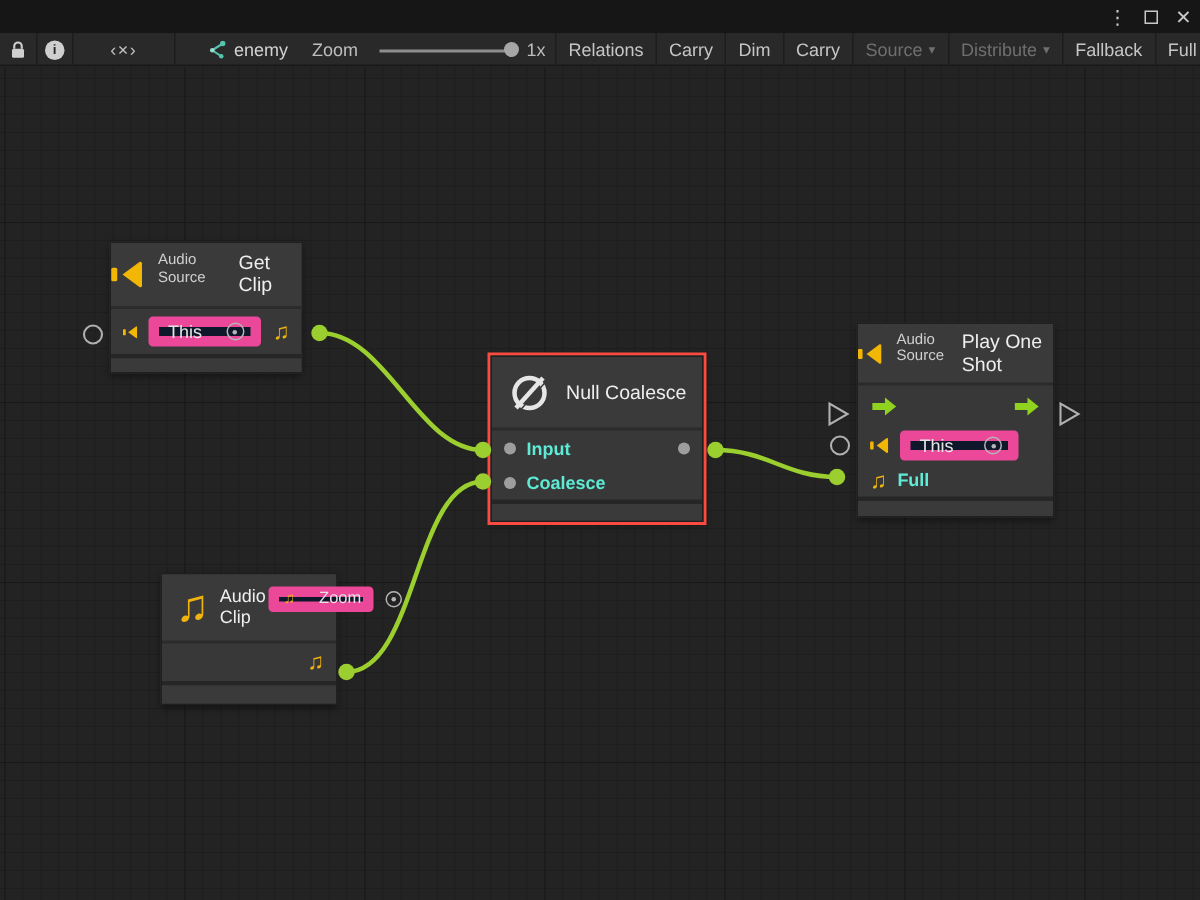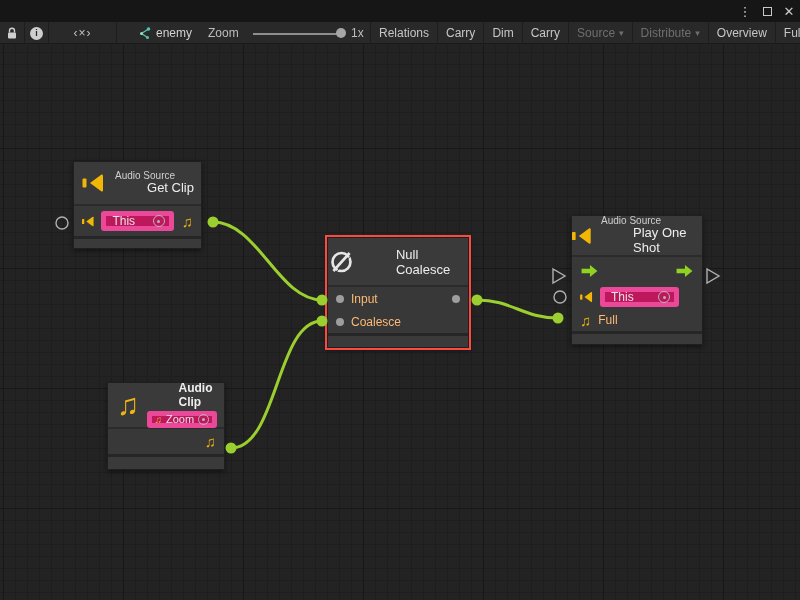--- a/index.html
+++ b/index.html
@@ -38,33 +38,33 @@
       linear-gradient(180deg,#181818 1px,transparent 1px),
       linear-gradient(90deg,#1e1e1e 1px,transparent 1px),
       linear-gradient(180deg,#1e1e1e 1px,transparent 1px);
     background-size:120px 100%,100% 120px,12px 100%,100% 12px;
     background-position:3px 0,0 103px,3px 0,0 7px; }
 
   
   .node { position:absolute; background:#383838; border:1px solid #1f1f1f; box-shadow:0 2px 5px rgba(0,0,0,.45); }
   .node.selected { box-shadow:0 0 0 2px #fb4a3f, 0 2px 5px rgba(0,0,0,.5); }
   .nheader { display:flex; align-items:center; justify-content:center; gap:9px; border-bottom:2px solid #2b2b2b; background:#3a3a3a; }
-  .ntitles { display:flex; flex-direction:column; line-height:1.15;justify-content:flex-end; }
+  .ntitles { display:flex; flex-direction:row; line-height:1.15;justify-content:flex-end; }
   .nsub { font-size:10px; color:#cfcfcf; }
-  .ntitle { font-size:13px; color:#eeeeee;margin-left:32px; }
+  .ntitle { font-size:13px; color:#eeeeee; }
   .nrow { display:flex; align-items:center; gap:7px; padding:0 8px; }
   .ngap { height:3px; background:#262626; }
   .nfooter { background:#3a3a3a; }
-  .field { background:#be185d; border:5px solid #ec4899; border-radius:3px; height:20px;
-           display:flex; align-items:center; padding:0 4px 0 6px; color:#e4e4e4; font-size:12px; gap:4px; }
+  .field { background:#0f172a; border:7px solid #ec4899; border-radius:3px; height:20px;
+           display:flex; align-items:center; padding:0 4px 0 6px; color:#e4e4e4; font-size:12px; gap:16px; }
   .field .flex { flex:1; }
   .picker { width:12px; height:12px; border:1.2px solid #b5b5b5; border-radius:50%; position:relative; flex:none; }
   .picker span { position:absolute; left:3.6px; top:3.6px; width:3px; height:3px; border-radius:50%; background:#b5b5b5; }
   .dot { width:8px; height:8px; border-radius:50%; background:#9e9e9e; flex:none; }
-  .portlabel { font-size:12px; color:#fdba74; }
+  .portlabel { font-size:12px; color:#5eead4;font-weight:bold; }
   .music { color:#efb40f; line-height:1; }
   .spacer { flex:1; }
 
   .overlay { position:absolute; left:0; top:0; width:800px; height:600px; pointer-events:none; }
 </style>
 </head>
 <body>
 
 <div class="titlebar">
   <div class="wincontrols">
@@ -118,21 +118,21 @@
       </div>
     <div class="tbtn disabled">
       <span>Source</span>
       <span class="ddarrow">▾</span>
       </div>
     <div class="tbtn disabled">
       <span>Distribute</span>
       <span class="ddarrow">▾</span>
       </div>
     <div class="tbtn">
-      <span>Overview</span>
+      <span>Fallback</span>
       </div>
     <div class="tbtn">
       <span>Full Screen</span>
       </div>
   </div>
 </div>
 
 <div class="canvas"></div>
 
 <div class="node" style="left:73px;top:161px;width:129px;">
@@ -183,21 +183,21 @@
     <span class="portlabel">Coalesce</span>
   </div>
   <div class="ngap"></div>
   <div class="nfooter" style="height:11px;"></div>
 </div>
 
 <div class="node" style="left:107px;top:382px;width:118px;">
   <div class="nheader" style="height:46px;gap:7px;justify-content:flex-start;padding-left:9px;">
     <span class="music" style="font-size:30px;">♫</span>
     <div class="ntitles" style="gap:2px;">
-      <span class="ntitle" style="font-size:12px;font-weight:bold;">Audio Clip</span>
+      <span class="ntitle" style="font-size:12px;">Audio Clip</span>
       <div class="field" style="height:17px;width:70px;font-size:11px;padding:0 3px;">
         <span class="music" style="font-size:10px;">♫</span>
         <span class="flex">Zoom</span>
         <span class="picker" style="width:11px;height:11px;">
             <span style="left:3.2px;top:3.2px;"></span>
           </span>
       </div>
     </div>
   </div>
   <div class="nrow" style="height:25px;justify-content:flex-end;">

